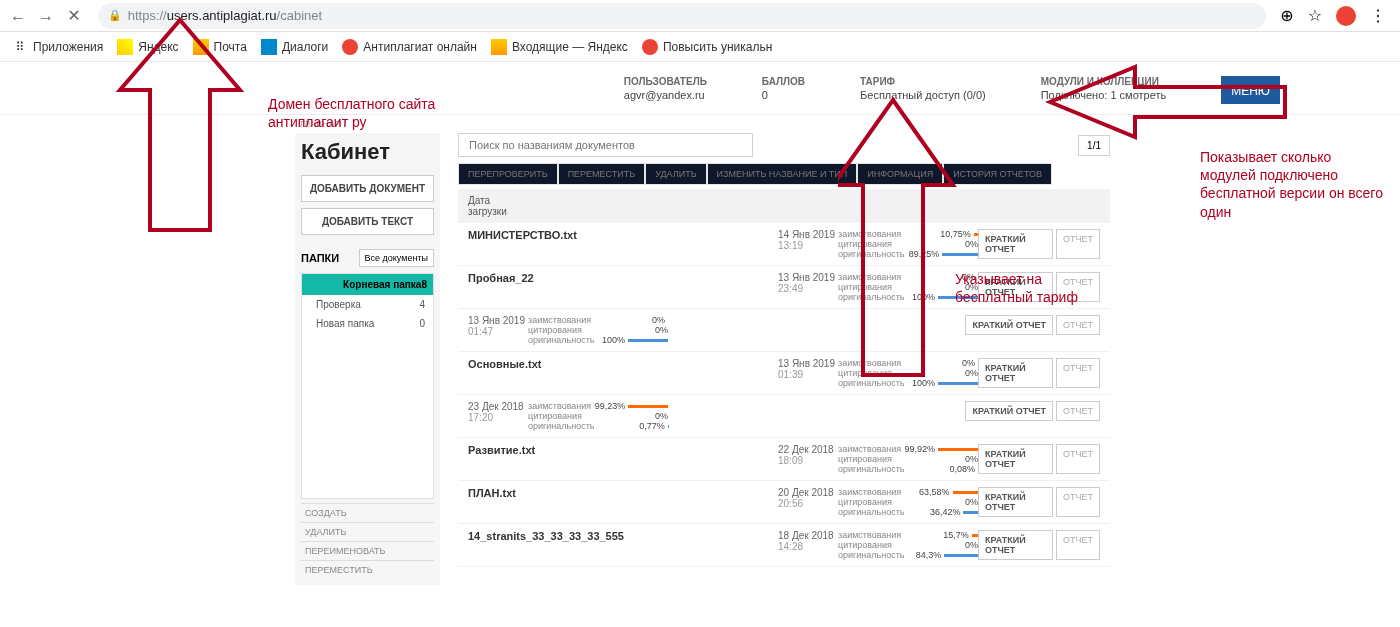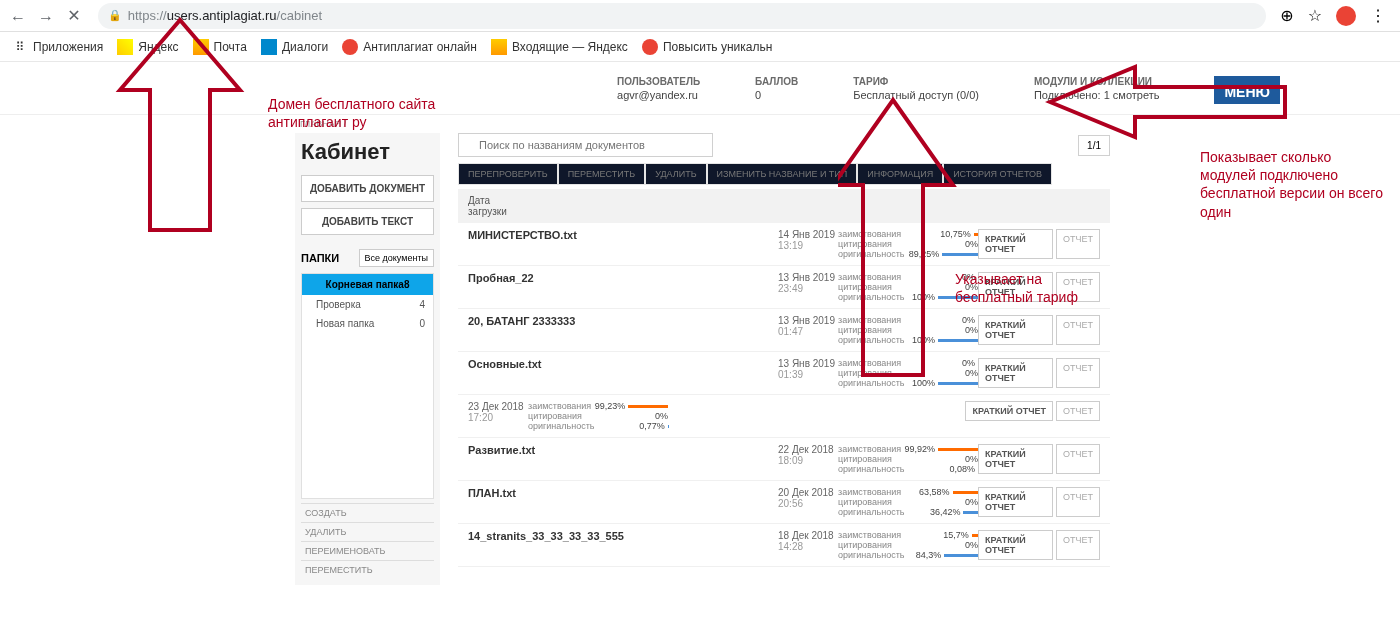--- a/index.html
+++ b/index.html
@@ -20,44 +20,44 @@
 .bm-item { display: flex; align-items: center; gap: 5px; font-size: 12px; color: #333; }
 .bm-icon { width: 16px; height: 16px; display: inline-flex; align-items: center; justify-content: center; }
 .bm-ya { background: linear-gradient(45deg,#fc0,#ff0); }
 .bm-mail { background: linear-gradient(#ffcc00,#ff9900); }
 .bm-dlg { background: #0088cc; }
 .bm-ap { background: #ea4335; border-radius: 50%; }
 .header-info { display: flex; justify-content: flex-end; padding: 14px 120px 10px 0; gap: 55px; font-size: 10px; border-bottom: 1px solid #eee; }
 .hi-block { }
 .hi-label { color: #6a6a6a; font-weight: bold; text-transform: uppercase; font-size: 10px; }
 .hi-value { color: #444; font-size: 11px; margin-top: 2px; }
-.menu-btn { background: #1e5a9c; color: #fff; padding: 8px 10px; font-size: 14px; font-weight: bold; height: 28px; }
+.menu-btn { background: #1e5a9c; color: #fff; padding: 8px 10px; font-size: 12px; font-weight: normal; height: 28px; }
 
 
 .breadcrumb { font-size: 9px; color: #999; padding: 4px 0 4px 300px; text-transform: uppercase; }
 
 
 .main { display: flex; padding: 0 0 0 295px; }
 .sidebar { width: 145px; background: #f6f6f6; padding: 6px 6px; }
 .sidebar h1 { font-size: 22px; font-weight: bold; color: #222; margin-bottom: 10px; }
 .side-btn { width: 100%; background: #fff; border: 1px solid #ccc; padding: 7px 4px; font-size: 10px; font-weight: bold; color: #444; margin-bottom: 6px; text-align: center; text-transform: uppercase; }
 .folders-hdr { display: flex; align-items: center; justify-content: space-between; margin-top: 8px; }
 .folders-hdr .lbl { font-size: 11px; font-weight: bold; text-transform: uppercase; }
 .all-docs { font-size: 9px; background: #fff; border: 1px solid #ccc; padding: 3px 5px; }
 .folder-tree { background: #fff; border: 1px solid #e0e0e0; margin-top: 6px; font-size: 10px; }
-.folder-root { display: flex; justify-content: center; padding: 5px 6px; background: #0ea5e9; font-weight: bold; }
+.folder-root { display: flex; justify-content: flex-end; padding: 5px 6px; background: #14b8a6; font-weight: bold; }
 .folder-item { display: flex; justify-content: space-between; padding: 4px 8px 4px 14px; color: #555; }
 .folder-space { height: 165px; background: #fff; border-top: none; }
 .side-actions { margin-top: 4px; }
 .side-action { font-size: 9px; color: #888; padding: 4px 4px; border-top: 1px solid #ddd; text-transform: uppercase; }
 
 
 .content { flex: 1; padding: 0 10px 0 18px; max-width: 680px; }
 .search-row { display: flex; align-items: center; justify-content: space-between; margin-bottom: 6px; }
-.search-box { border: 1px solid #d0d0d0; padding: 5px 20px; font-size: 11px; width: 255px; color: #999; }
+.search-box { border: 1px solid #d0d0d0; padding: 5px 10px; font-size: 11px; width: 295px; color: #999; }
 .page-num { border: 1px solid #d0d0d0; padding: 4px 8px; font-size: 10px; }
 .toolbar { display: flex; gap: 0; font-size: 9px; color: #777; text-transform: uppercase; margin-bottom: 4px; }
 .tool-item { padding: 5px 9px; border: 1px solid #e5e5e5; background: #0f172a; }
 
 
 .table-head { background: #f2f2f2; display: flex; padding: 6px 10px; font-size: 10px; color: #555; }
 .col-name { flex: 0 0 310px; }
 .col-date { flex: 0 0 60px; }
 .doc-row { display: flex; border-bottom: 1px solid #f0f0f0; padding: 6px 10px; align-items: flex-start; font-size: 10px; }
 .doc-name { flex: 0 0 310px; font-weight: bold; color: #333; font-size: 11px; }
@@ -245,21 +245,20 @@
               <span>оригинальность</span>
               <span class="v">100%<span class="bar bar-blue" style="width:40px"></span></span>
             </div>
     </div>
     <div class="doc-actions">
       <span class="rep-btn">КРАТКИЙ ОТЧЕТ</span>
       <span class="rep-btn gray">ОТЧЕТ</span>
     </div>
         </div>
         <div class="doc-row">
-    <div class="doc-name">20, БАТАНГ 2333333</div>
     <div class="doc-date">
             <div>13 Янв 2019</div>
             <div>01:47</div>
           </div>
     <div class="doc-stats">
       <div>
               <span>заимствования</span>
               <span class="v">0%<span class="bar" style="width:0px"></span></span>
             </div>
       <div>

